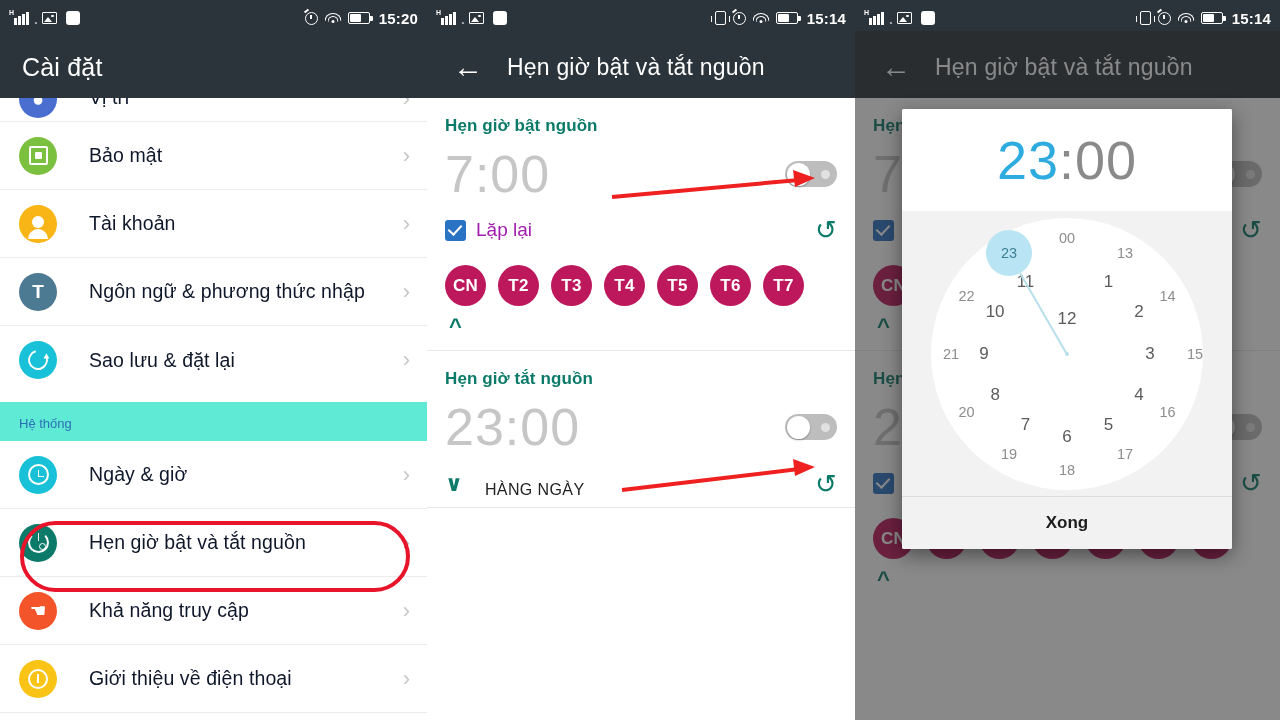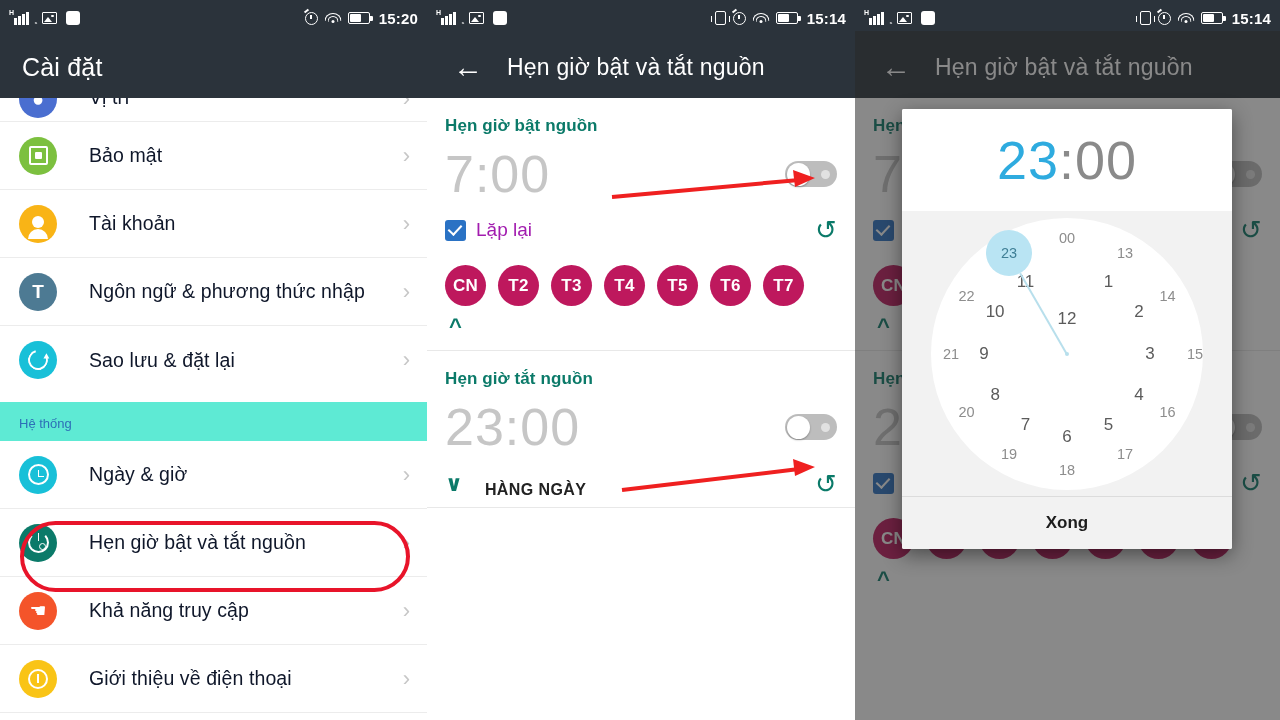--- a/index.html
+++ b/index.html
@@ -95,21 +95,21 @@
   .rep-row{display:flex;align-items:center;padding:0 18px;height:44px;}
   .cbx{width:21px;height:21px;border-radius:3px;background:#2a72c4;position:relative;flex:0 0 auto;}
   .cbx:after{content:"";position:absolute;left:6px;top:2.5px;width:6px;height:11px;border:solid #fff;border-width:0 2.4px 2.4px 0;transform:rotate(43deg);}
   .rep-label{margin-left:10px;font-size:19px;color:#a21caf;}
   .redo{margin-left:auto;font-size:26px;color:#0b7a69;transform:scaleX(-1);line-height:1;}
   .days{display:flex;gap:12px;padding:13px 18px 0 18px;}
   .day{width:41px;height:41px;border-radius:50%;background:#be185d;color:#fff;display:flex;align-items:center;justify-content:center;font-size:17px;font-weight:bold;letter-spacing:.3px;}
   .caret{padding:10px 0 12px 22px;color:#0b7a69;font-size:22px;line-height:1;font-weight:bold;}
   .divider{height:1px;background:#e8e8e8;margin:0 0 0 0;}
   .daily-row{display:flex;align-items:center;padding:0 18px;height:46px;}
-  .daily-row .dtxt{margin-left:22px;font-size:16px;font-weight:bold;color:#222;letter-spacing:.4px;margin-top:12px;}
+  .daily-row .dtxt{margin-left:22px;font-size:16px;font-weight:normal;color:#222;letter-spacing:.4px;margin-top:12px;}
 
   
   .arrow{position:absolute;pointer-events:none;}
 
   
   .scrim{position:absolute;left:0;top:31px;right:0;bottom:0;background:rgba(40,40,40,.55);}
   .dialog{position:absolute;left:47px;top:109px;width:330px;background:#f2f2f2;border-radius:2px;box-shadow:0 6px 20px rgba(0,0,0,.45);overflow:hidden;}
   .dlg-head{background:#fff;height:102px;display:flex;align-items:center;justify-content:center;}
   .dlg-time{font-size:54px;letter-spacing:1px;line-height:1;}
   .dlg-time .hh{color:#2eabdf;}

